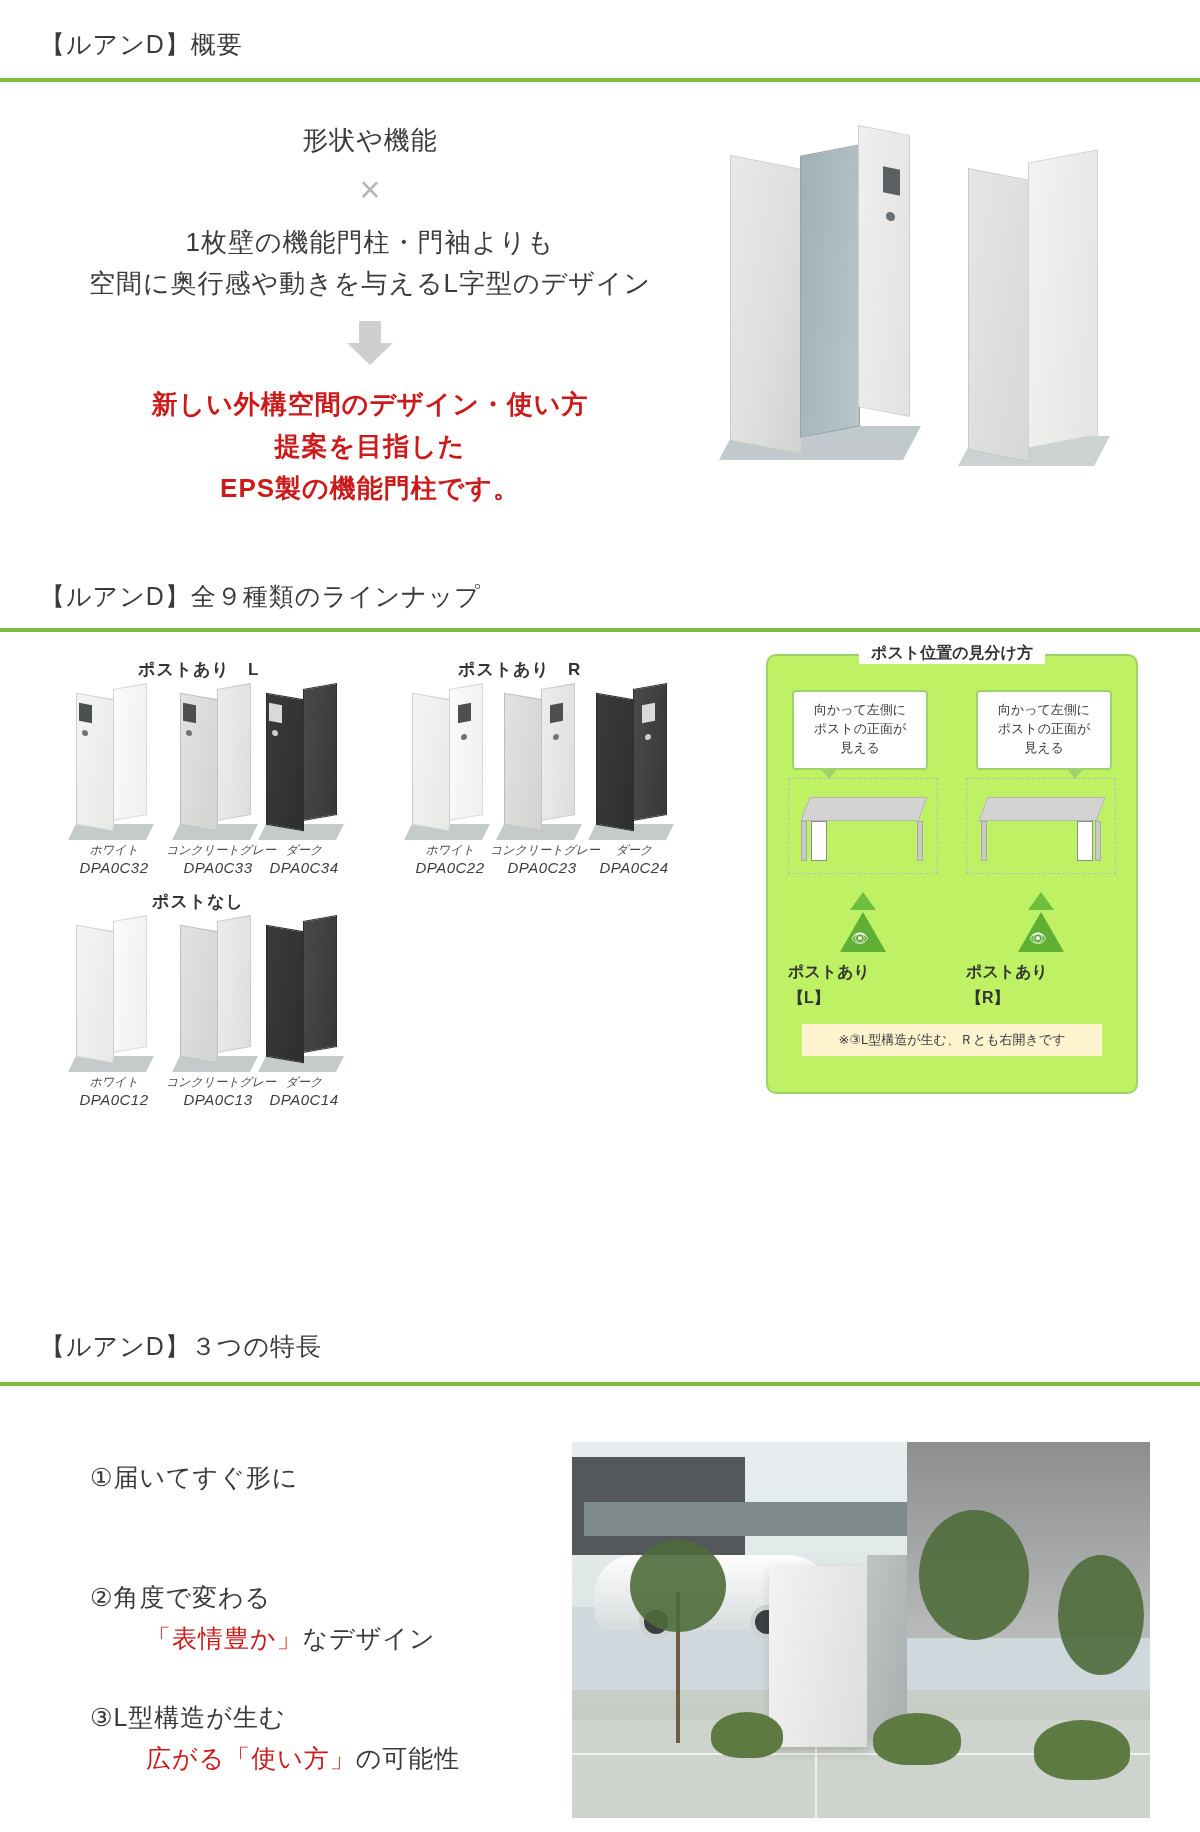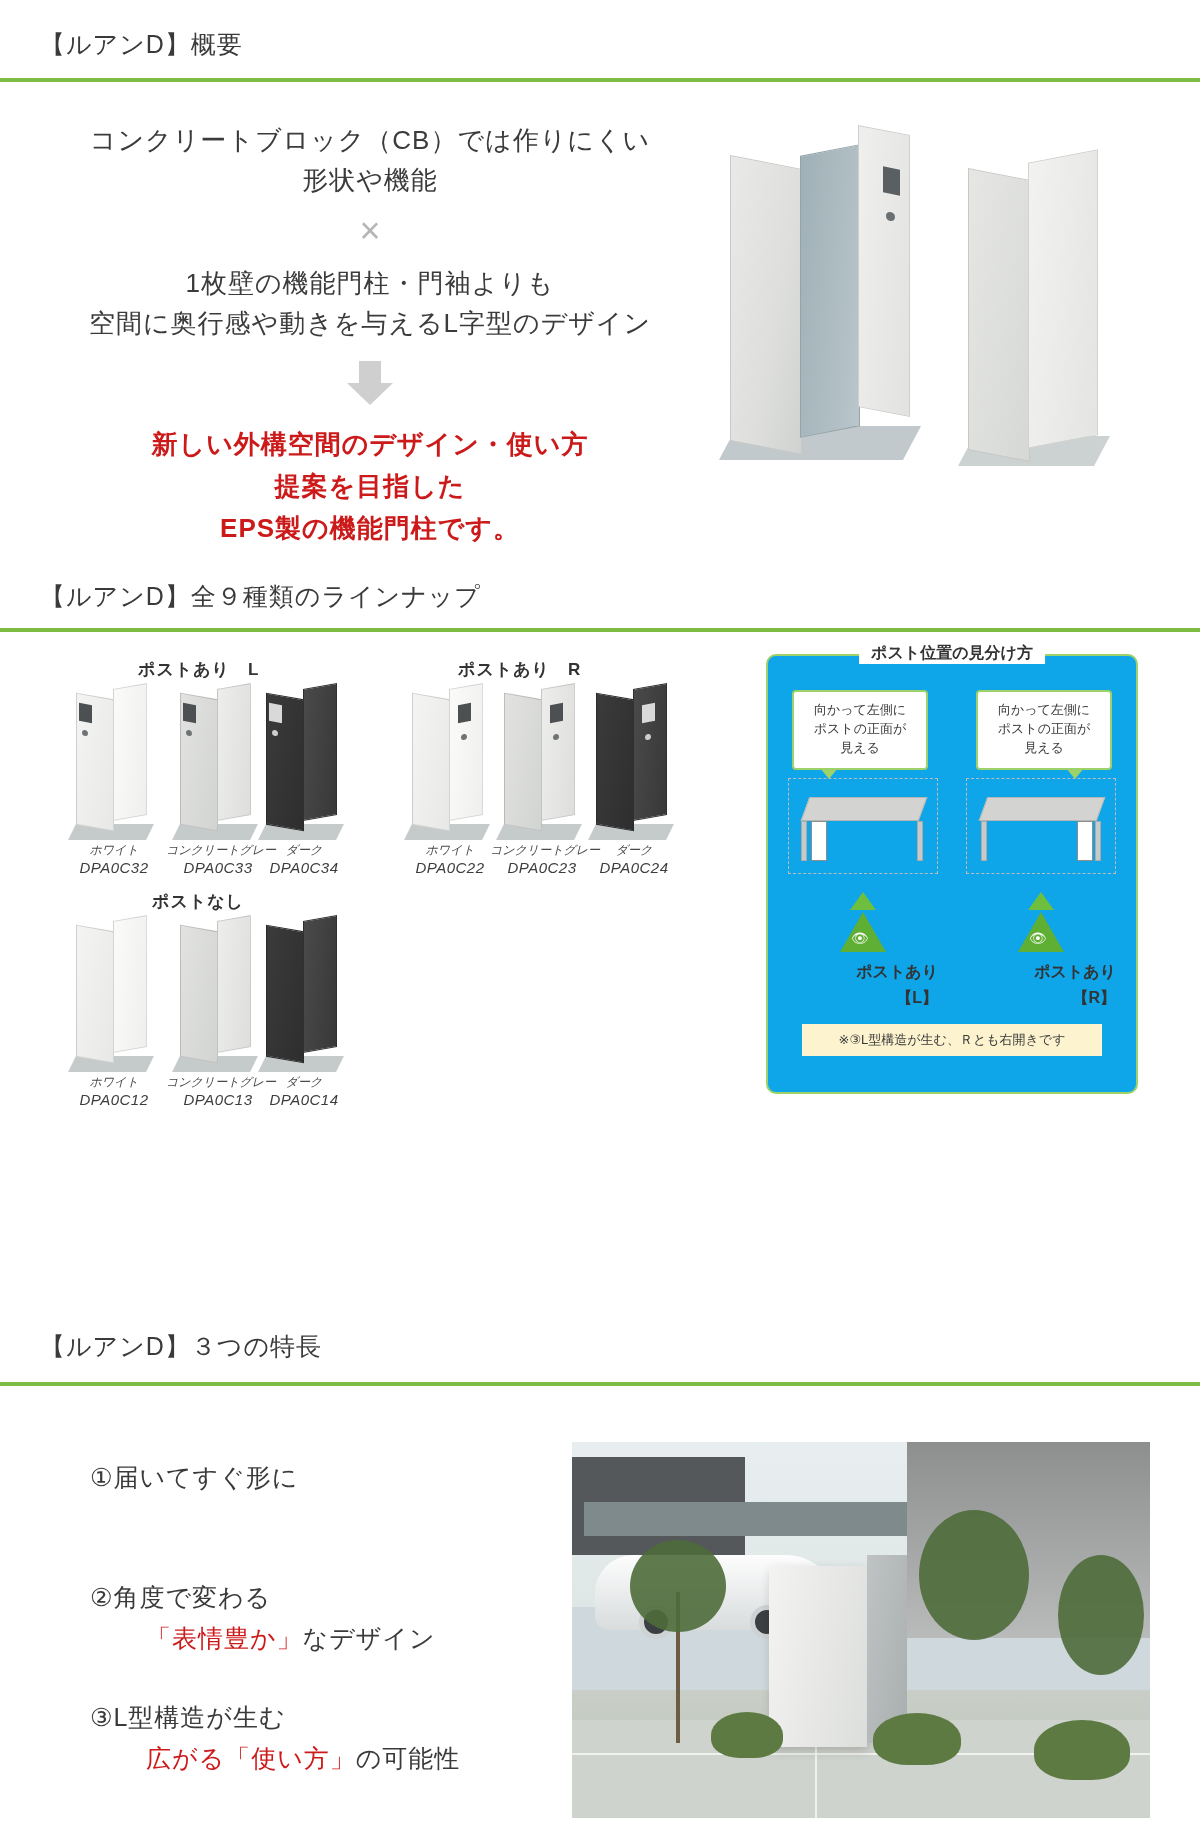--- a/index.html
+++ b/index.html
@@ -235,21 +235,21 @@
 
   
   #post-panel {
     position: absolute;
     left: 766px;
     top: 4px;
     width: 372px;
     height: 440px;
     border: 2px solid #9dd26a;
     border-radius: 10px;
-    background: #0ea5e9;
+    background: #bef264;
   }
   #post-panel-title {
     position: absolute;
     left: 50%;
     transform: translateX(-50%);
     top: -13px;
     background: #fff;
     padding: 0 12px;
     font-size: 16px;
     font-weight: bold;
@@ -323,21 +323,21 @@
   }
   .eye-inner {
     position: absolute;
     left: 11px; top: 18px;
     font-size: 14px;
     color: #fff;
   }
   .pos-label {
     position: absolute;
     width: 150px;
-    text-align: right;
+    text-align: left;
     font-size: 16px;
     font-weight: bold;
     color: #333;
   }
   #note-box {
     position: absolute;
     left: 34px;
     top: 368px;
     width: 300px;
     padding: 7px 4px;
@@ -410,21 +410,20 @@
   .ph-trunk { position:absolute; width:4px; background:#6b5c43; }
   .ph-shrub { position:absolute; border-radius:50% 50% 40% 40%; background:#5c7a42; }
 </style>
 </head>
 <body>
 
 <div class="sec-head" style="top:28px;">【ルアンD】概要</div>
 <div class="rule" style="top:78px;"></div>
 
 <div id="overview-text">
-  <div class="ov-line">コンクリートブロック（CB）では作りにくい</div>
   <div class="ov-line">形状や機能</div>
   <div class="ov-cross">×</div>
   <div class="ov-line">1枚壁の機能門柱・門袖よりも</div>
   <div class="ov-line">空間に奥行感や動きを与えるL字型のデザイン</div>
   <div class="arrow-down"></div>
   <div class="ov-red">新しい外構空間のデザイン・使い方</div>
   <div class="ov-red">提案を目指した</div>
   <div class="ov-red">EPS製の機能門柱です。</div>
 </div>
 

